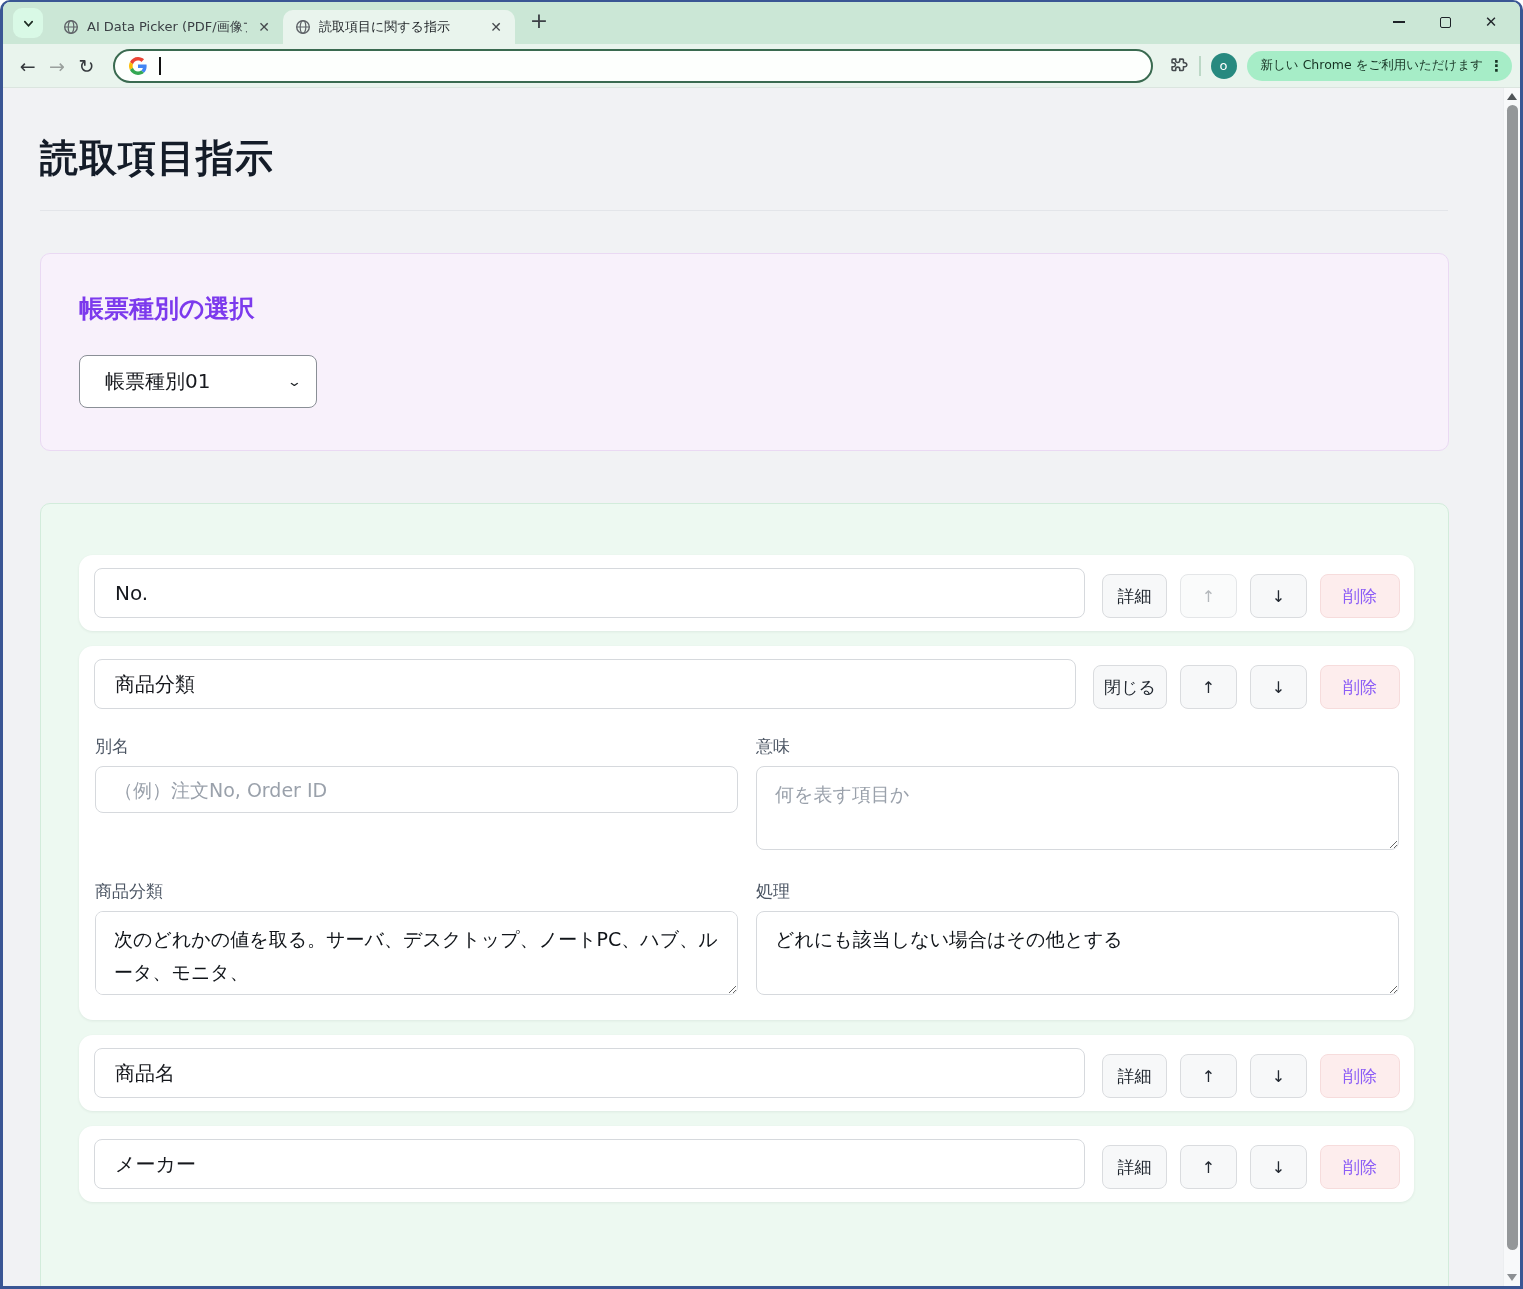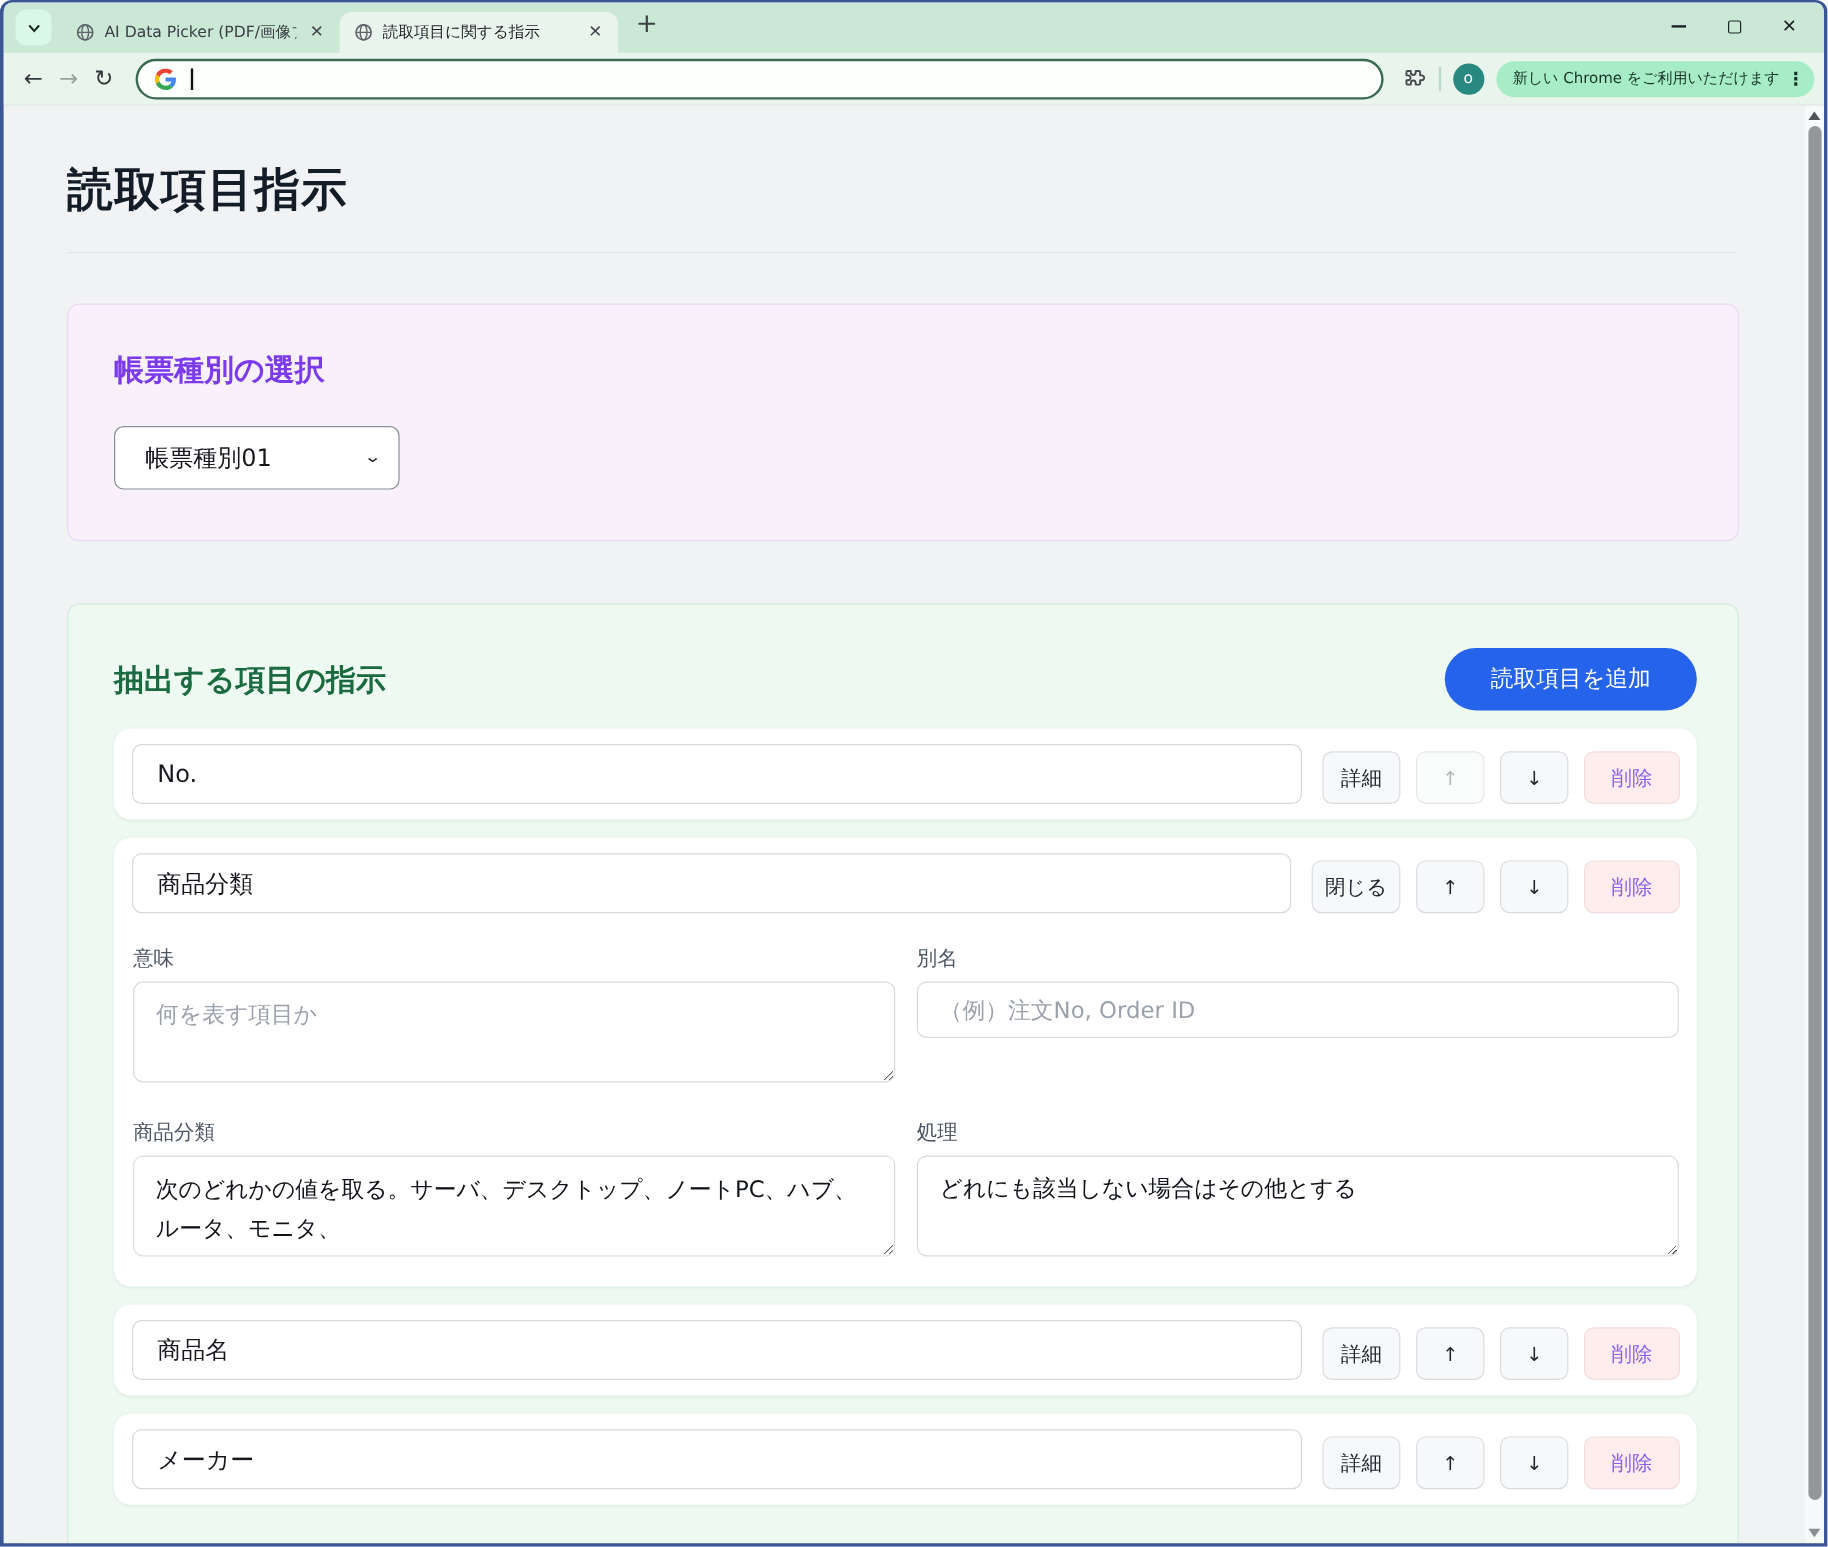--- a/index.html
+++ b/index.html
@@ -41,21 +41,21 @@
   .caret { width:1.6px; height:18px; background:#111; margin-left:12px; }
   .tool-right { display:flex; align-items:center; margin-left:14px; gap:10px; }
   .vsep { width:1.5px; height:20px; background:#bcd8c6; }
   .avatar { width:26px; height:26px; border-radius:50%; background:#27897f; color:#fff; font-size:13px;
             display:flex; align-items:center; justify-content:center; }
   .promo { height:30px; background:#a6edc7; border-radius:15px; display:flex; align-items:center;
            padding:0 8px 0 14px; font-size:12.5px; color:#173324; gap:6px; white-space:nowrap; }
   .kebab { font-size:15px; color:#173324; font-weight:bold; }
 
   
-  .viewport { flex:1; display:flex; overflow:hidden;margin-left:16px; }
+  .viewport { flex:1; display:flex; overflow:hidden; }
   .content { flex:1; background:#f1f2f4; overflow:hidden; padding:45px 0 0 37px; }
   .scrollbar { width:17px; background:#f8f9fa; border-left:1px solid #eceef0; position:relative; flex-shrink:0; }
   .sb-up { position:absolute; top:5px; left:3px; width:0; height:0;
            border-left:5.5px solid transparent; border-right:5.5px solid transparent; border-bottom:7px solid #505458; }
   .sb-thumb { position:absolute; top:17px; left:3px; width:11px; height:1145px; background:#949799; border-radius:6px; }
   .sb-down { position:absolute; bottom:5px; left:3px; width:0; height:0;
              border-left:5.5px solid transparent; border-right:5.5px solid transparent; border-top:7px solid #8d9093; }
 
   
   .page-title { font-size:38px; font-weight:bold; color:#141c28; letter-spacing:1px; }
@@ -187,24 +187,20 @@
 
       <section class="card purple">
         <h2 class="card-h">帳票種別の選択</h2>
         <div class="select">
           <span>帳票種別01</span>
           <span class="chev">⌄</span>
         </div>
       </section>
 
       <section class="card green">
-        <div class="green-head">
-          <h2 class="card-h">抽出する項目の指示</h2>
-          <button class="add-btn">読取項目を追加</button>
-        </div>
 
 
         <div class="row-card">
           <div class="row-main">
             <input class="name-input" value="No." style="">
             <div class="row-btns">
               <button class="btn toggle">詳細</button>
               <button class="btn arrow disabled">↑</button>
               <button class="btn arrow">↓</button>
               <button class="btn delete">削除</button>
@@ -218,26 +214,26 @@
             <div class="row-btns">
               <button class="btn toggle wide">閉じる</button>
               <button class="btn arrow">↑</button>
               <button class="btn arrow">↓</button>
               <button class="btn delete">削除</button>
             </div>
           </div>
 
           <div class="detail-grid">
             <div class="dfield">
+              <div class="dlabel">別名</div>
+              <input class="dinput" placeholder="（例）注文No, Order ID" style="">
+            </div>
+            <div class="dfield">
               <div class="dlabel">意味</div>
               <textarea class="dtext" placeholder="何を表す項目か" style=""></textarea>
-            </div>
-            <div class="dfield">
-              <div class="dlabel">別名</div>
-              <input class="dinput" placeholder="（例）注文No, Order ID" style="">
             </div>
             <div class="dfield">
               <div class="dlabel">商品分類</div>
               <textarea class="dtext" style="">次のどれかの値を取る。サーバ、デスクトップ、ノートPC、ハブ、ルータ、モニタ、</textarea>
             </div>
             <div class="dfield">
               <div class="dlabel">処理</div>
               <textarea class="dtext" style="">どれにも該当しない場合はその他とする</textarea>
             </div>
           </div>

